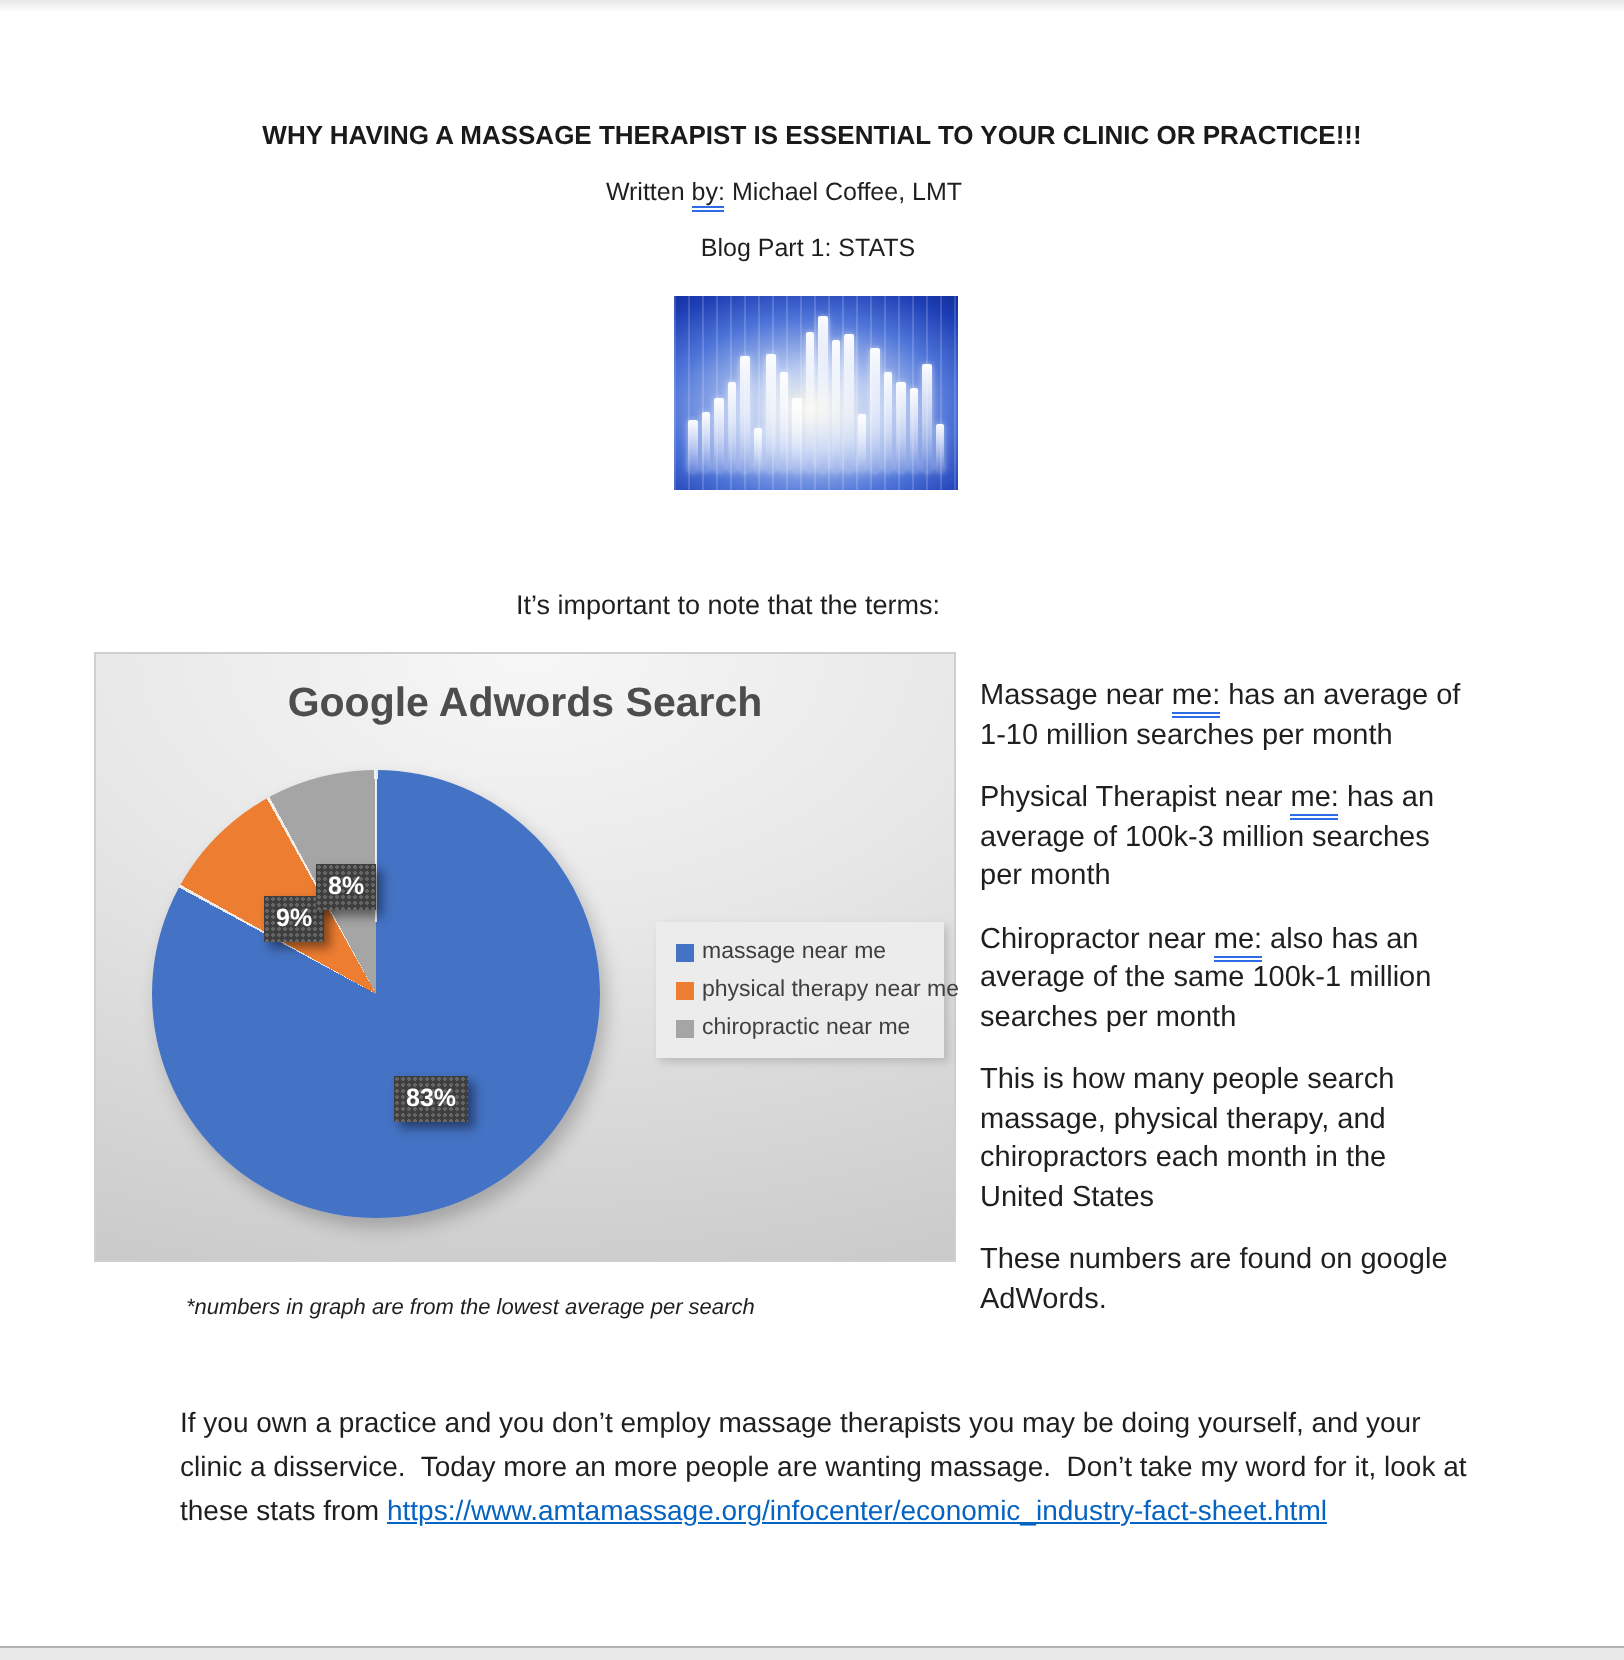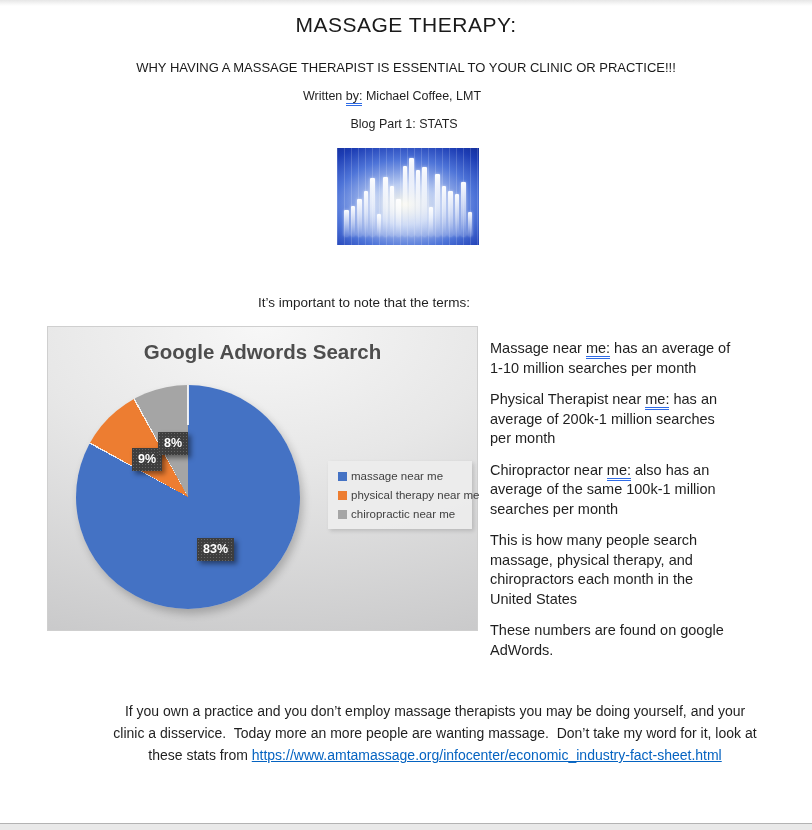--- a/index.html
+++ b/index.html
@@ -9,21 +9,21 @@
   
   .top-edge{position:absolute;left:0;top:0;width:812px;height:6px;
             background:linear-gradient(180deg,#e6e6e6 0%,#f6f6f6 60%,#ffffff 100%);}
   .bottom-edge{position:absolute;left:0;top:823px;width:812px;height:7px;
                background:#e9e9e9;border-top:1px solid #b3b3b3;box-sizing:border-box;}
 
   
   .title{position:absolute;left:0;top:13px;width:812px;text-align:center;
          font-size:21px;letter-spacing:.5px;color:#1a1a1a;}
   .subtitle{position:absolute;left:0;top:60px;width:812px;text-align:center;
-            font-size:13px;color:#1a1a1a;}
+            font-size:13px;color:#1a1a1a;font-weight:bold;}
   .byline{position:absolute;left:0;top:89px;width:784px;text-align:center;font-size:12.5px;}
   .blog-part{position:absolute;left:0;top:117px;width:808px;text-align:center;font-size:12.5px;}
   .dbl-underline{border-bottom:3px double #2e6be6;}
 
   
   .hero{position:absolute;left:337px;top:148px;width:142px;height:97px;
         background:radial-gradient(80% 75% at 48% 58%, #f5f4e8 0%, #b9cbf1 28%, #4e74d8 62%, #1d3db4 88%, #14309e 100%);
         overflow:hidden;}
   .hero-stripes{position:absolute;inset:0;
         background:repeating-linear-gradient(90deg, rgba(255,255,255,0.16) 0 1px, transparent 1px 7px);}
@@ -61,30 +61,29 @@
   .stats-col{position:absolute;left:490px;top:327px;width:318px;
              font-size:14.5px;line-height:19.5px;color:#1f1f1f;}
   .stats-col p{margin:12px 0 10px 0;}
   .rest{display:block;white-space:pre-line;}
 
   .footnote{position:absolute;left:93px;top:648px;font-size:11px;font-style:italic;color:#1f1f1f;}
 
   
   .closing{position:absolute;left:90px;top:700px;width:690px;
            font-size:14px;line-height:22px;color:#1f1f1f;}
-  .closing .cl-line{white-space:pre-wrap;text-align:center;}
+  .closing .cl-line{white-space:pre-wrap;}
   .link{cursor:pointer;}
 </style>
 </head>
 <body>
 
 <div class="page">
   <div class="top-edge"></div>
 
-  <div class="title">MASSAGE THERAPY:</div>
   <div class="subtitle">WHY HAVING A MASSAGE THERAPIST IS ESSENTIAL TO YOUR CLINIC OR PRACTICE!!!</div>
   <div class="byline"><span>Written </span><span class="dbl-underline">by:</span><span> Michael Coffee, LMT</span></div>
   <div class="blog-part">Blog Part 1: STATS</div>
 
   <div class="hero">
     <div class="hero-bars">
         <div class="hbar" style="height: 32%;"></div>
         <div class="hbar" style="height: 38%;"></div>
         <div class="hbar" style="height: 46%;"></div>
         <div class="hbar" style="height: 56%;"></div>
@@ -127,36 +126,37 @@
         </div>
       <div class="legend-item">
           <span class="swatch" style="background: rgb(165, 165, 165);"></span>
           <span>chiropractic near me</span>
         </div>
     </div>
   </div>
 
   <div class="stats-col">
     <p><span>Massage near </span><span class="dbl-underline">me:</span><span> has an average of</span><span class="rest">1-10 million searches per month</span></p>
-    <p><span>Physical Therapist near </span><span class="dbl-underline">me:</span><span> has an</span><span class="rest">average of 200k-1 million searches
+    <p><span>Physical Therapist near </span><span class="dbl-underline">me:</span><span> has an</span><span class="rest">average of 100k-3 million searches
 per month</span></p>
     <p><span>Chiropractor near </span><span class="dbl-underline">me:</span><span> also has an</span><span class="rest">average of the same 100k-1 million
 searches per month</span></p>
     <p>
         <span class="rest">This is how many people search
 massage, physical therapy, and
 chiropractors each month in the
 United States</span>
       </p>
     <p>
         <span class="rest">These numbers are found on google
 AdWords.</span>
       </p>
   </div>
 
+  <div class="footnote">*numbers in graph are from the lowest average per search</div>
 
   <div class="closing">
     <div class="cl-line">If you own a practice and you don’t employ massage therapists you may be doing yourself, and your</div>
     <div class="cl-line">clinic a disservice.  Today more an more people are wanting massage.  Don’t take my word for it, look at</div>
     <div class="cl-line"><span>these stats from </span><a class="link" id="amta-link" href="#" style="color: rgb(5, 99, 193);">https://www.amtamassage.org/infocenter/economic_industry-fact-sheet.html</a></div>
   </div>
 
   <div class="bottom-edge"></div>
 </div>
 

